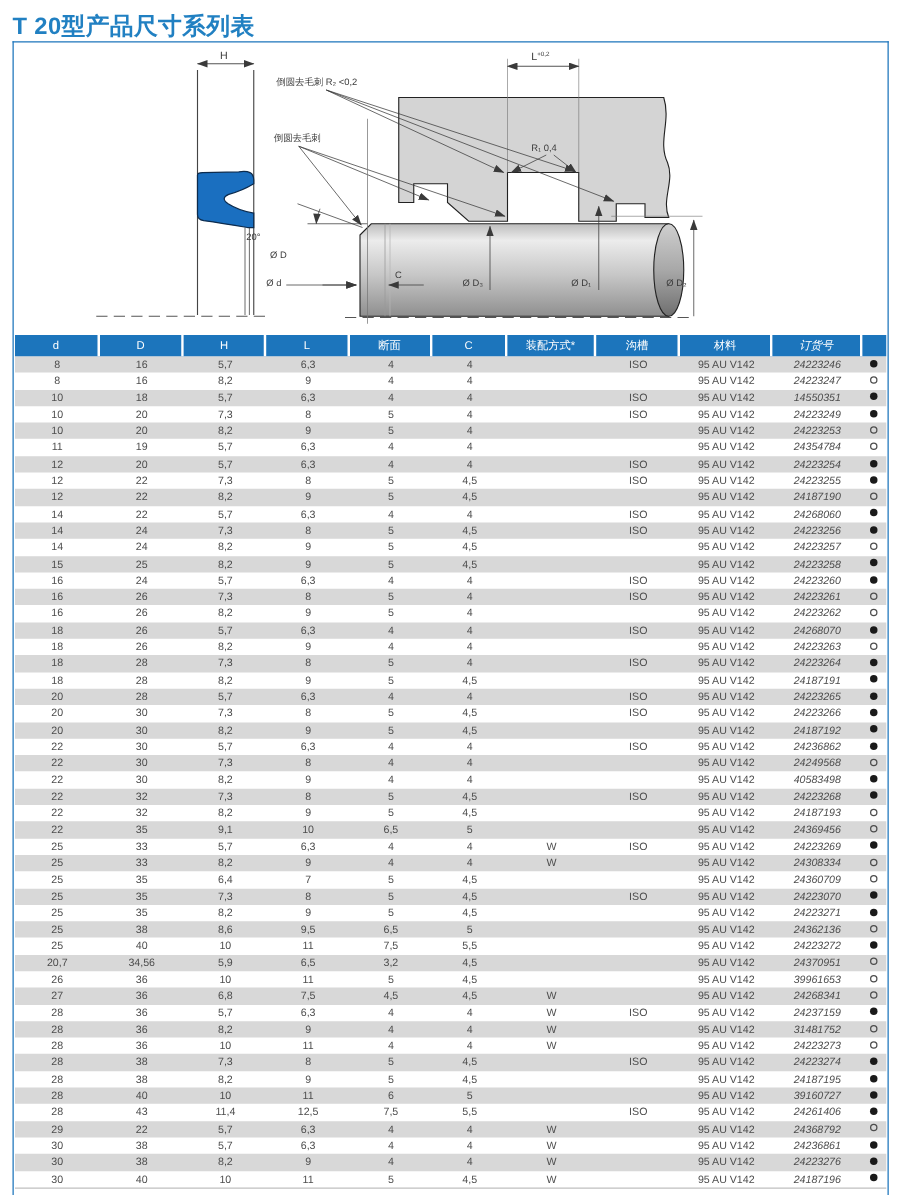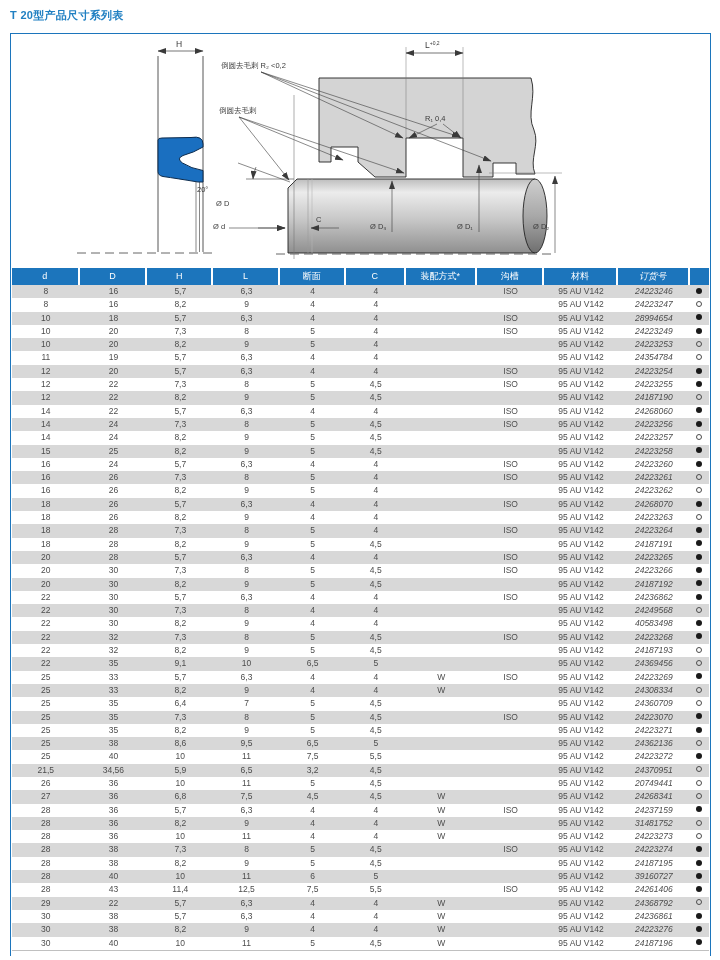--- a/index.html
+++ b/index.html
@@ -1,19 +1,19 @@
 <!DOCTYPE html>
 <html><head>
 <meta charset="utf-8">
 <style>
   * { margin:0; padding:0; box-sizing:border-box; }
   html,body { width:720px; height:960px; background:#ffffff; overflow:hidden;
               font-family:"Liberation Sans", sans-serif; }
   .page { position:relative; width:720px; height:960px; background:#fff; }
-  .page-title { position:absolute; left:10px; top:8px; font-size:11px; font-weight:bold;
+  .page-title { position:absolute; left:10px; top:8px; font-size:19px; font-weight:bold;
                 color:#2180c2; letter-spacing:.3px; }
   .content { position:absolute; left:10px; top:33px; width:701px; height:923px;
              border-top:1px solid #1c75bc; border-left:1px solid #1c75bc; border-right:1px solid #1c75bc; }
   svg.drawing { position:absolute; left:2px; top:1px; }
   svg text { fill:#3a3a3a; font-family:"Liberation Sans", sans-serif; }
   .t-label { font-size:7.5px; }
   .t-dim   { font-size:8.5px; }
   .t-sup   { font-size:5px; }
 
   .dim-table { position:absolute; left:1px; top:234px; width:697px; border-bottom:1px solid #c0c0c0; }
@@ -180,21 +180,21 @@
           <div class="trow alt">
             <div class="cell c0">10</div>
             <div class="cell c1">18</div>
             <div class="cell c2">5,7</div>
             <div class="cell c3">6,3</div>
             <div class="cell c4">4</div>
             <div class="cell c5">4</div>
             <div class="cell c6"></div>
             <div class="cell c7">ISO</div>
             <div class="cell c8">95 AU V142</div>
-            <div class="cell c9">28994654</div>
+            <div class="cell c9">14550351</div>
             <div class="cell c10"><span class="dot filled"></span></div>
           </div>
           <div class="trow">
             <div class="cell c0">10</div>
             <div class="cell c1">20</div>
             <div class="cell c2">7,3</div>
             <div class="cell c3">8</div>
             <div class="cell c4">5</div>
             <div class="cell c5">4</div>
             <div class="cell c6"></div>
@@ -613,21 +613,21 @@
             <div class="cell c3">11</div>
             <div class="cell c4">7,5</div>
             <div class="cell c5">5,5</div>
             <div class="cell c6"></div>
             <div class="cell c7"></div>
             <div class="cell c8">95 AU V142</div>
             <div class="cell c9">24223272</div>
             <div class="cell c10"><span class="dot filled"></span></div>
           </div>
           <div class="trow alt">
-            <div class="cell c0">21,5</div>
+            <div class="cell c0">20,7</div>
             <div class="cell c1">34,56</div>
             <div class="cell c2">5,9</div>
             <div class="cell c3">6,5</div>
             <div class="cell c4">3,2</div>
             <div class="cell c5">4,5</div>
             <div class="cell c6"></div>
             <div class="cell c7"></div>
             <div class="cell c8">95 AU V142</div>
             <div class="cell c9">24370951</div>
             <div class="cell c10"><span class="dot open"></span></div>
@@ -635,21 +635,21 @@
           <div class="trow">
             <div class="cell c0">26</div>
             <div class="cell c1">36</div>
             <div class="cell c2">10</div>
             <div class="cell c3">11</div>
             <div class="cell c4">5</div>
             <div class="cell c5">4,5</div>
             <div class="cell c6"></div>
             <div class="cell c7"></div>
             <div class="cell c8">95 AU V142</div>
-            <div class="cell c9">20749441</div>
+            <div class="cell c9">39961653</div>
             <div class="cell c10"><span class="dot open"></span></div>
           </div>
           <div class="trow alt">
             <div class="cell c0">27</div>
             <div class="cell c1">36</div>
             <div class="cell c2">6,8</div>
             <div class="cell c3">7,5</div>
             <div class="cell c4">4,5</div>
             <div class="cell c5">4,5</div>
             <div class="cell c6">W</div>

